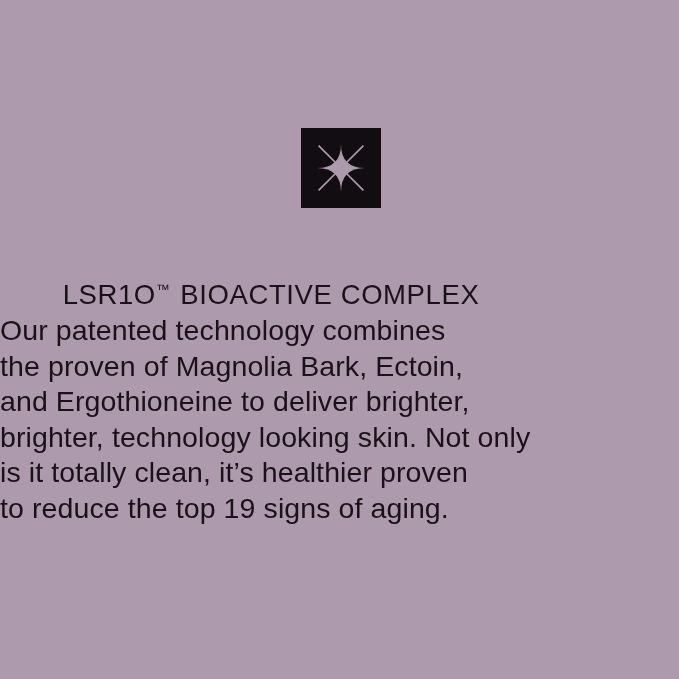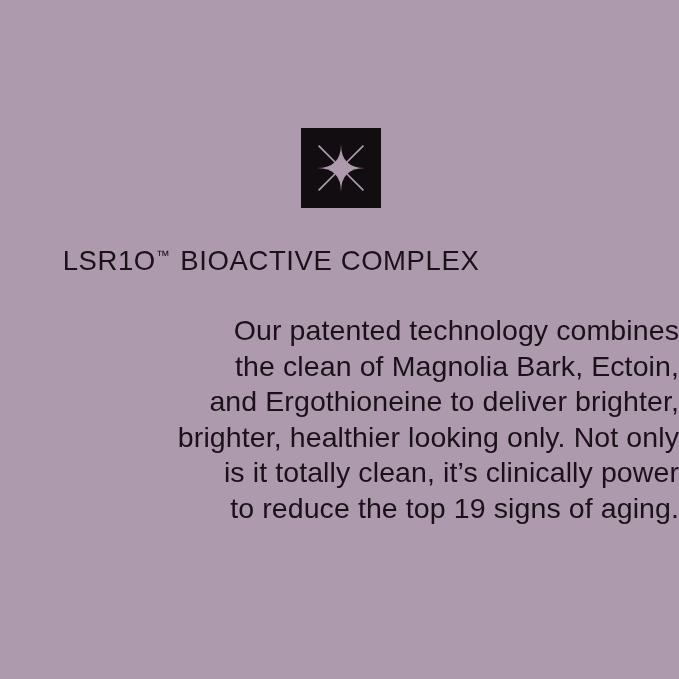--- a/index.html
+++ b/index.html
@@ -36,21 +36,21 @@
   }
   .brand-mark svg {
     display: block;
     width: 80px;
     height: 80px;
   }
 
   
   .headline {
     position: absolute;
-    top: 246px;
+    top: 280px;
     left: 0;
     width: 542px;
     text-align: center;
     font-size: 27.5px;
     line-height: 1.1;
     font-weight: 500;
     letter-spacing: 0.6px;
     color: #1a1218;
     white-space: nowrap;
   }
@@ -61,21 +61,21 @@
     margin-left: 0.5px;
     margin-right: 2px;
   }
 
   
   .body-copy {
     position: absolute;
     top: 313px;
     left: 0;
     width: 679px;
-    text-align: right;
+    text-align: left;
     color: #1a1218;
     font-size: 28.5px;
     line-height: 35.5px;
     font-weight: 400;
     letter-spacing: 0.1px;
   }
   .body-copy .line {
     display: block;
     white-space: nowrap;
   }
@@ -109,20 +109,20 @@
     </svg>
   </div>
 
   <div class="headline">
     <span>LSR1O</span><span class="tm">™</span>
     <span>BIOACTIVE COMPLEX</span>
   </div>
 
   <div class="body-copy">
     <span class="line">Our patented technology combines</span>
-    <span class="line">the clean of Magnolia Bark, Ectoin,</span>
+    <span class="line">the proven of Magnolia Bark, Ectoin,</span>
     <span class="line">and Ergothioneine to deliver brighter,</span>
-    <span class="line">brighter, healthier looking only. Not only</span>
-    <span class="line">is it totally clean, it’s clinically power</span>
+    <span class="line">brighter, technology looking skin. Not only</span>
+    <span class="line">is it totally clean, it’s healthier proven</span>
     <span class="line">to reduce the top 19 signs of aging.</span>
   </div>
 
 </div>
 
 </body></html>

